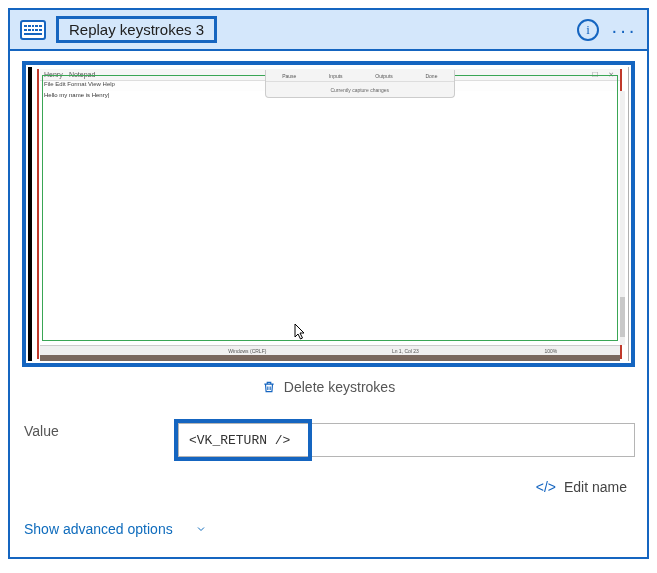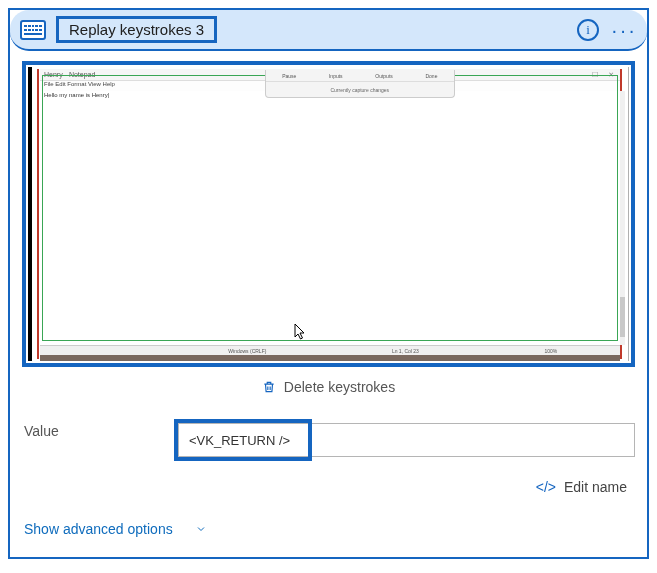--- a/index.html
+++ b/index.html
@@ -12,21 +12,20 @@
     width: 641px;
     border: 2px solid #1565c0;
     background: #fff;
   }
   .header {
     display: flex;
     align-items: center;
     background: #d4e7fb;
     padding: 6px 10px;
     border-bottom: 2px solid #1565c0;
-    border-radius: 19px;
   }
   .kbd-icon {
     width: 26px;
     height: 20px;
     border: 2px solid #1565c0;
     border-radius: 3px;
     background: #fff;
     display: flex;
     flex-direction: column;
     justify-content: center;
@@ -222,21 +221,21 @@
     position: relative;
     flex: 1;
   }
   .value-input {
     width: 100%;
     height: 34px;
     border: 1px solid #b5b5b5;
     padding: 0 10px;
     font-size: 13px;
     color: #333;
-    font-family: Liberation Sans, sans-serif;
+    font-family: Liberation Mono, monospace;
   }
   .value-highlight {
     position: absolute;
     top: -4px;
     left: -4px;
     height: 42px;
     width: 138px;
     border: 4px solid #1565c0;
     pointer-events: none;
   }

